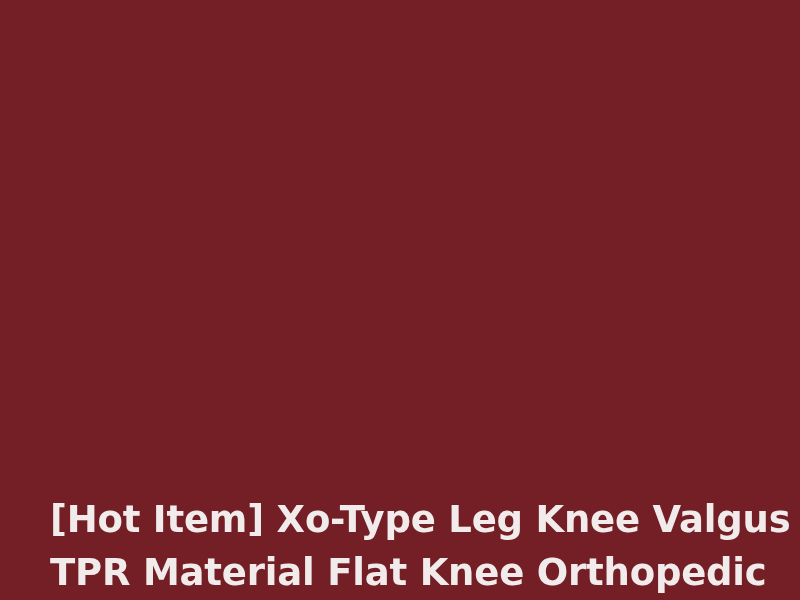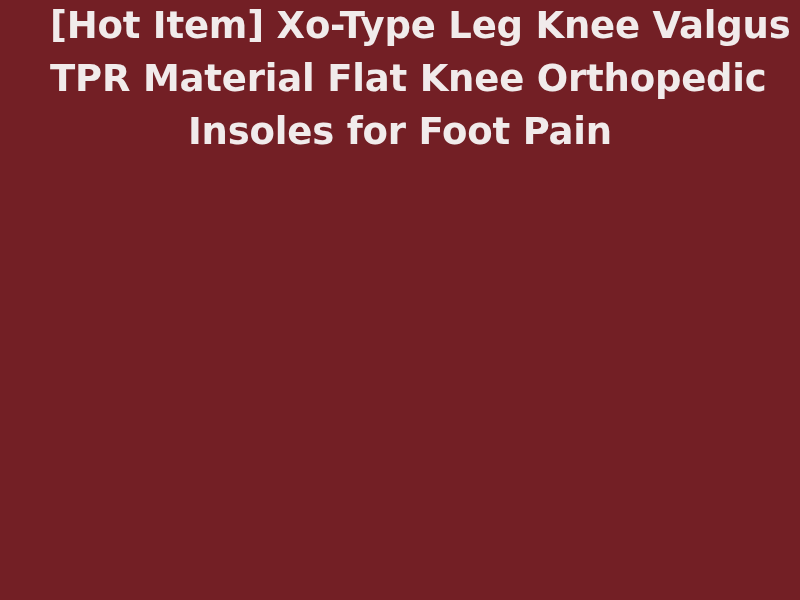--- a/index.html
+++ b/index.html
@@ -12,21 +12,21 @@
     overflow: hidden;
     background: #731f25;
     font-family: "DejaVu Sans", sans-serif;
   }
   .banner {
     position: relative;
     width: 800px;
     height: 600px;
     background: #731f25;
     display: flex;
-    align-items: flex-start;
+    align-items: flex-end;
     justify-content: center;
     box-sizing: border-box;
   }
   .title-block {
     width: 700px;
     margin: 0 auto;
     text-align: center;
     
     transform: translateY(-1px);
   }
@@ -42,15 +42,14 @@
     text-rendering: optimizeLegibility;
   }
 </style>
 </head>
 <body>
 
 <div class="banner">
   <div class="title-block">
     <span class="title-line">[Hot Item] Xo-Type Leg Knee Valgus</span>
     <span class="title-line">TPR Material Flat Knee Orthopedic</span>
-    <span class="title-line">Insoles for Foot Pain</span>
   </div>
 </div>
 
 </body></html>

